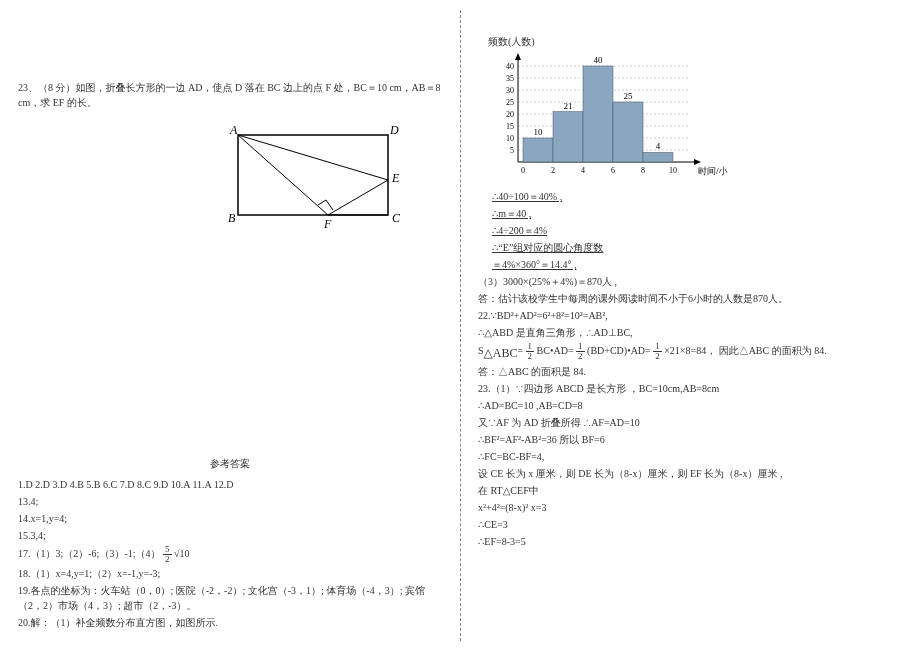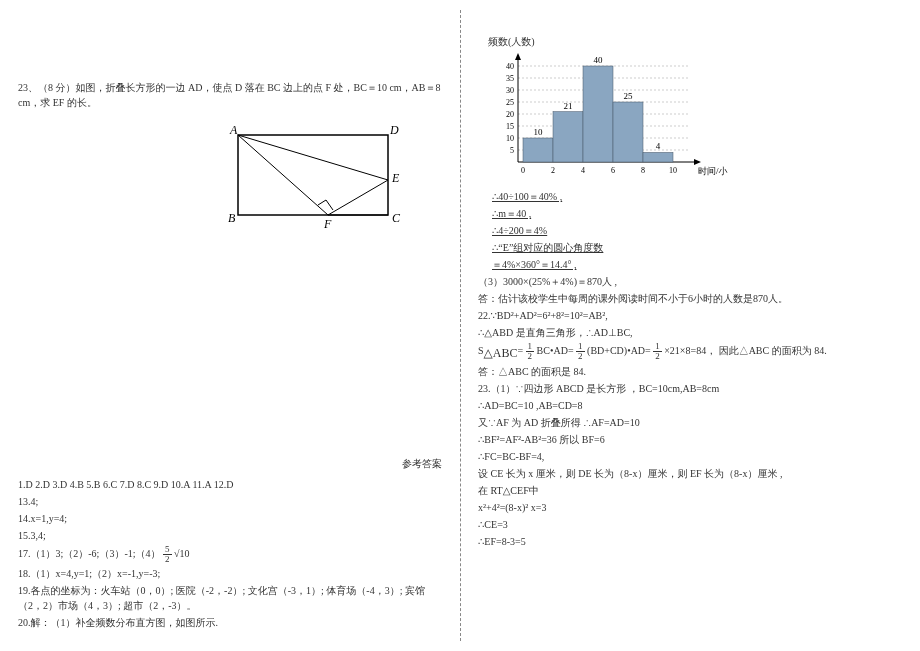--- a/index.html
+++ b/index.html
@@ -29,21 +29,21 @@
       top: 10px;
       bottom: 10px;
       width: 0;
       border-left: 1px dashed #888;
     }
     .para { margin: 3px 0; line-height: 1.5; }
     .question23 { margin-top: 60px; }
     .figure-rect {
       margin: 10px 0 30px 200px;
     }
-    .answers-title { text-align: right; margin-top: 220px; margin-bottom: 6px; }
+    .answers-title { text-align: center; margin-top: 220px; margin-bottom: 6px; }
     .ans-line { margin: 2px 0; line-height: 1.5; }
     .chart-wrap { margin-left: 10px; margin-top: 15px; }
     .chart-title { font-size: 10px; margin-bottom: 2px; }
     .chart-svg { display: block; }
     .right-body { margin-top: 8px; }
     .indent { margin-left: 14px; text-decoration: underline; }
     .frac {
       display: inline-block;
       vertical-align: middle;
       text-align: center;

